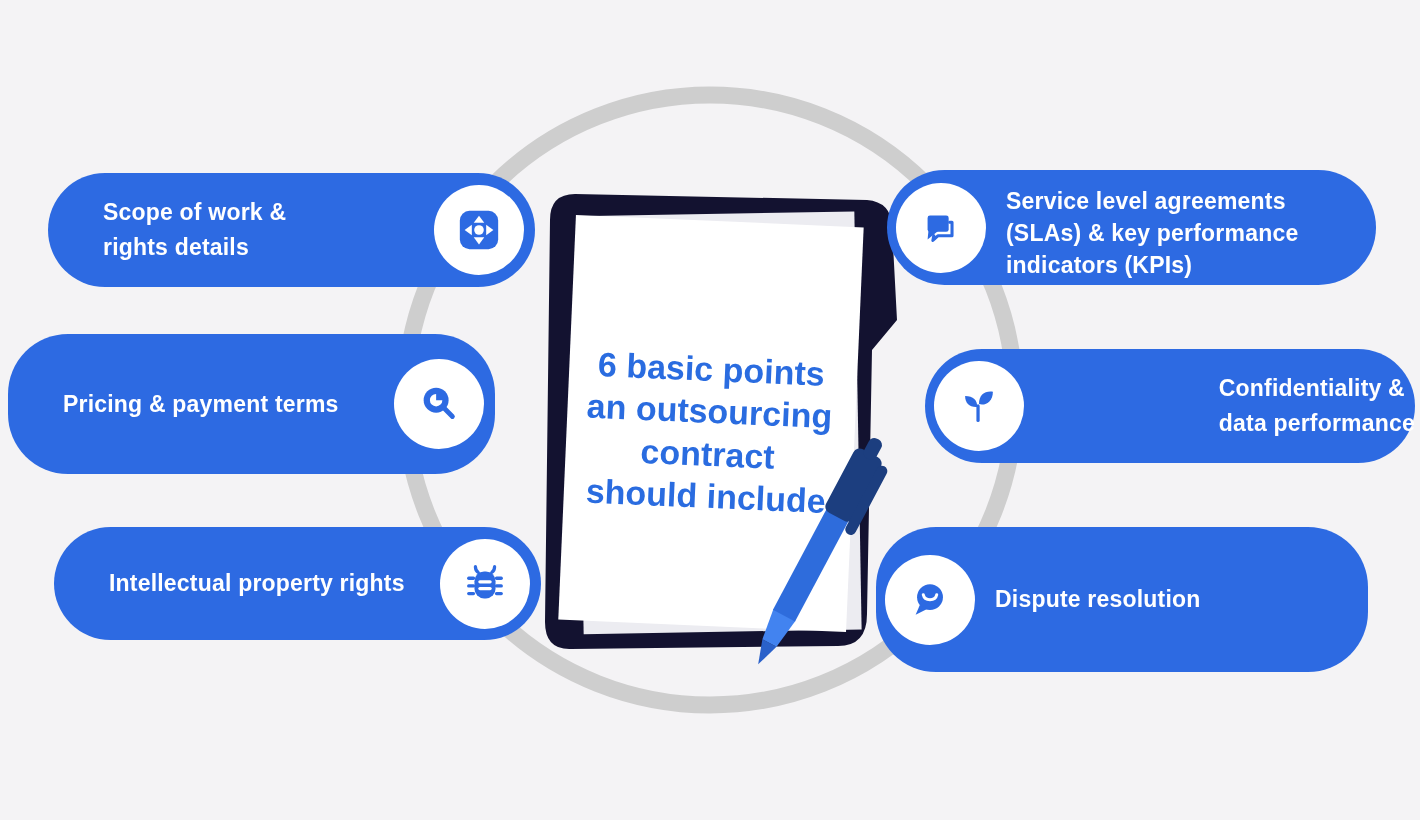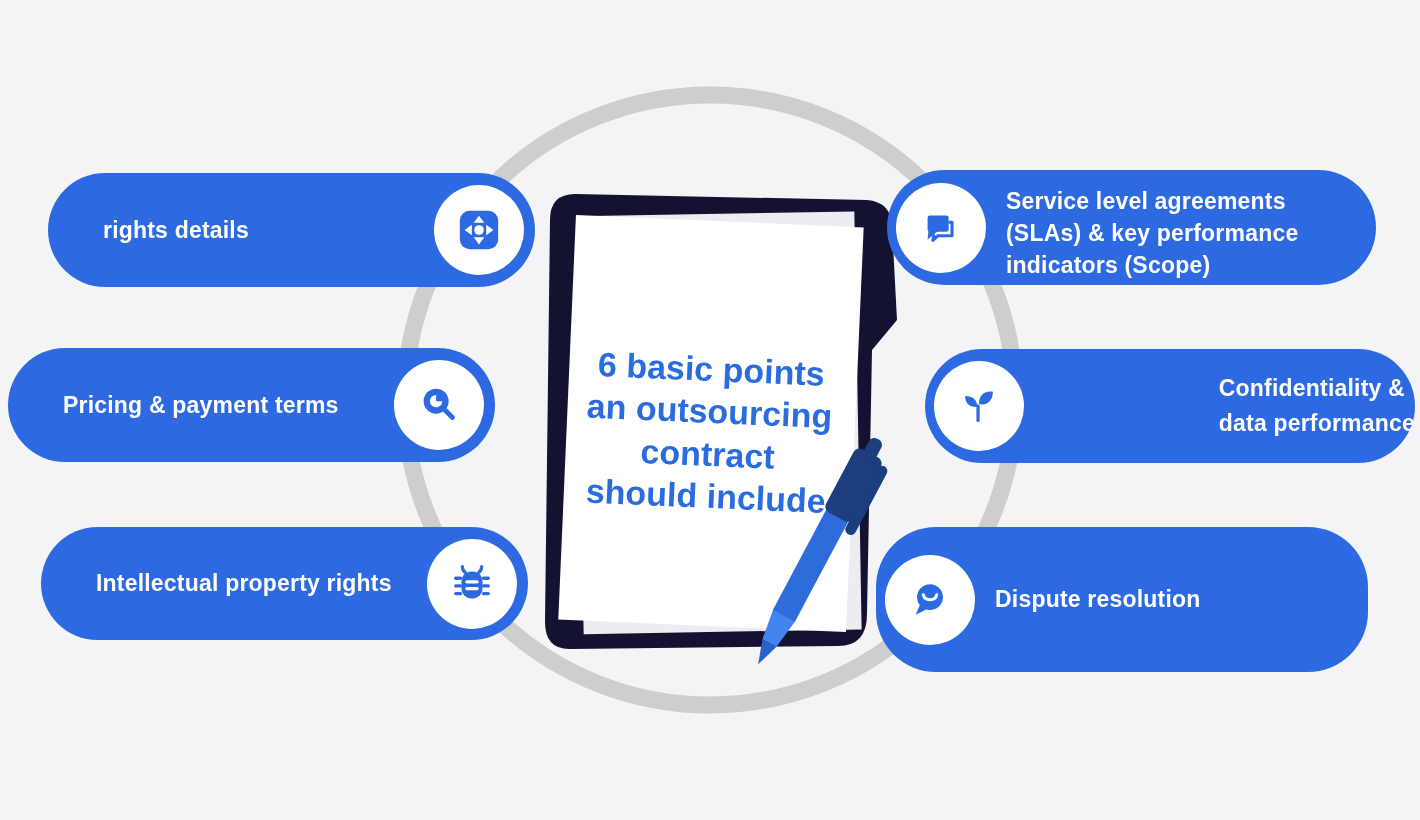--- a/index.html
+++ b/index.html
@@ -26,22 +26,22 @@
   .pill-circle{
     position:absolute;top:50%;transform:translateY(-50%);
     width:90px;height:90px;border-radius:50%;background:#ffffff;
     display:flex;align-items:center;justify-content:center;
   }
   .pill--left .pill-circle{right:11px;}
   .pill--right .pill-circle{left:9px;}
   .pill-circle svg{display:block;}
   
   .p1{left:48px;top:173px;width:487px;height:114px;}
-  .p2{left:8px;top:348px;width:487px;height:114px;text-align:center;}
-  .p3{left:41px;top:527px;width:487px;height:113px;}
+  .p2{left:8px;top:334px;width:487px;height:140px;text-align:center;}
+  .p3{left:54px;top:527px;width:487px;height:113px;}
   .p4{left:887px;top:170px;width:489px;height:115px;}
   .p5{left:925px;top:349px;width:490px;height:114px;justify-content:flex-end;}
   .p6{left:876px;top:527px;width:492px;height:145px;}
 </style>
 </head>
 <body>
 
 <div class="stage">
 
   <svg class="center-art" width="1420" height="820" viewBox="0 0 1420 820">
@@ -71,20 +71,21 @@
       <polygon points="-8,-18 8,-18 12.5,-50 -12.5,-50" fill="#4283f0"></polygon>
       <rect x="-12.5" y="-165" width="25" height="116" fill="#2e6cdc"></rect>
       <rect x="-15.5" y="-233" width="31" height="72" rx="7" fill="#1c3e7f"></rect>
       <rect x="13" y="-228" width="11" height="77" rx="5.5" fill="#1c3e7f"></rect>
       <rect x="-7" y="-249" width="14" height="22" rx="6" fill="#1c3e7f"></rect>
     </g>
   </svg>
 
   <div class="pill pill--left p1">
     <div class="pill-label">
+      <div>Scope of work &amp;</div>
       <div>rights details</div>
     </div>
     <div class="pill-circle">
       <svg width="46" height="46" viewBox="0 0 48 48">
         <rect x="4" y="4" width="40" height="40" rx="10" fill="#2d6ae2"></rect>
         <circle cx="24" cy="24" r="5" fill="#ffffff"></circle>
         <polygon points="24,9 18.5,16.5 29.5,16.5" fill="#ffffff"></polygon>
         <polygon points="24,39 18.5,31.5 29.5,31.5" fill="#ffffff"></polygon>
         <polygon points="9,24 16.5,18.5 16.5,29.5" fill="#ffffff"></polygon>
         <polygon points="39,24 31.5,18.5 31.5,29.5" fill="#ffffff"></polygon>
@@ -130,21 +131,21 @@
     <div class="pill-circle">
       <svg width="46" height="46" viewBox="0 0 48 48">
         <rect x="10" y="11" width="22" height="17" rx="2.5" fill="#2d6ae2"></rect>
         <polygon points="11,26 10,36 21,27" fill="#2d6ae2"></polygon>
         <path d="M 33,18 L 35.5,18 L 35.5,32 L 21,32 L 15.5,37 L 16.5,32" fill="none" stroke="#2d6ae2" stroke-width="3.2" stroke-linejoin="round" stroke-linecap="round"></path>
       </svg>
     </div>
     <div class="pill-label">
       <div>Service level agreements</div>
       <div>(SLAs) &amp; key performance</div>
-      <div>indicators (Scope)</div>
+      <div>indicators (KPIs)</div>
     </div>
   </div>
 
   <div class="pill pill--right p5">
     <div class="pill-circle">
       <svg width="46" height="46" viewBox="0 0 48 48">
         <path d="M 23,24 L 23,39" stroke="#2d6ae2" stroke-width="3.4" stroke-linecap="round" fill="none"></path>
         <path d="M 24,22 C 24,12 30,8 38.5,9 C 38.5,19 31,24 24,22 Z" fill="#2d6ae2"></path>
         <path d="M 22,25 C 14,25.5 9.5,21 9.5,13.5 C 18,13.5 22.5,18 22,25 Z" fill="#2d6ae2"></path>
       </svg>

